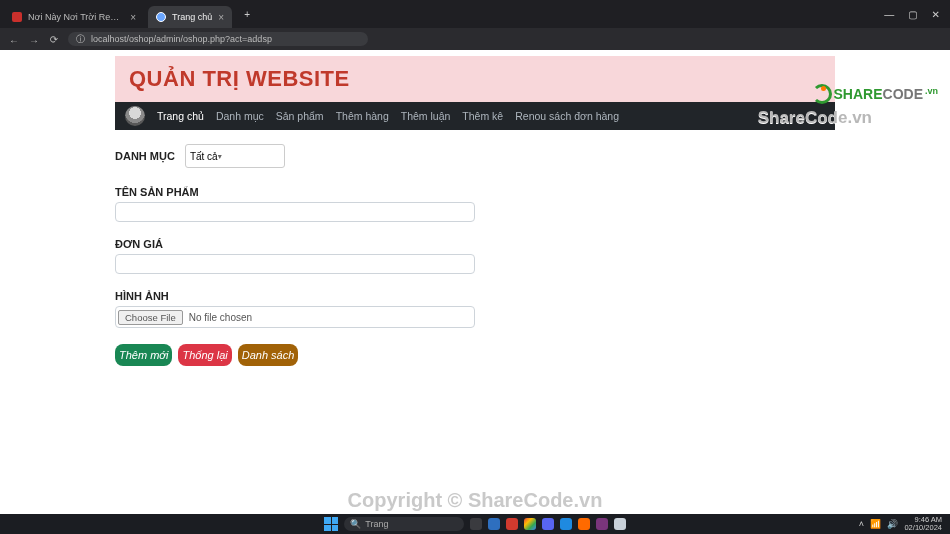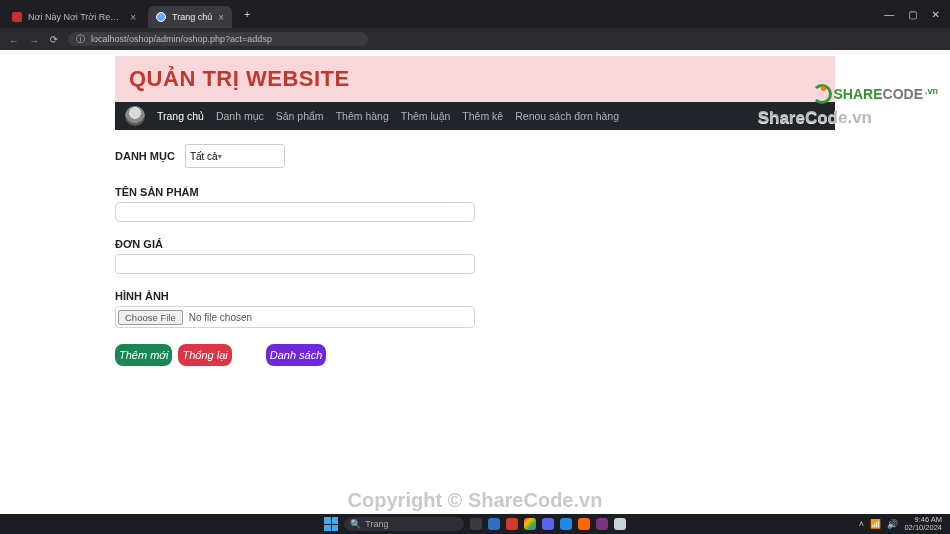--- a/index.html
+++ b/index.html
@@ -47,21 +47,21 @@
   }
   .input { height: 20px; }
   .filebox { height: 22px; display: flex; align-items: center; padding: 2px; gap: 6px; font-size: 10px; color: #555; }
   .filebtn { border: 1px solid #999; background: #f0f0f0; font-size: 9.5px; padding: 1px 6px; border-radius: 2px; }
   .textarea { height: 40px; }
 
   .btnrow { display: flex; gap: 6px; margin-top: 14px; }
   .btn { border: none; border-radius: 8px; color: #fff; font-size: 11px; padding: 5px 4px; font-style: italic; }
   .btn.green { background: #198754; }
   .btn.red   { background: #dc3545; }
-  .btn.blue  { background: #6d28d9; margin-left: 28px; }
+  .btn.blue  { background: #a16207; }
 
   
   .wm { position: absolute; font-weight: 700; pointer-events: none; }
   .wm-top { top: 58px; right: 78px; font-size: 17px; color: #b8b8b8; text-shadow: 0 1px 0 #fff; }
   .wm-bottom { left: 0; right: 0; bottom: 2px; text-align: center; font-size: 20px; color: #c9c9c9; }
   .logo-box { position: absolute; top: 34px; right: 12px; display: flex; align-items: center; gap: 2px; font-weight: 800; font-size: 14px; }
   .logo-swirl { width: 20px; height: 20px; border-radius: 50%; border: 3px solid #2f9930; border-left-color: transparent; position: relative; }
   .logo-swirl::after { content: ""; position: absolute; width: 5px; height: 5px; background: #ff7a00; border-radius: 50%; top: -1px; left: 6px; }
   .logo-text .g { color: #2f9930; }
   .logo-text .gr { color: #777; }

